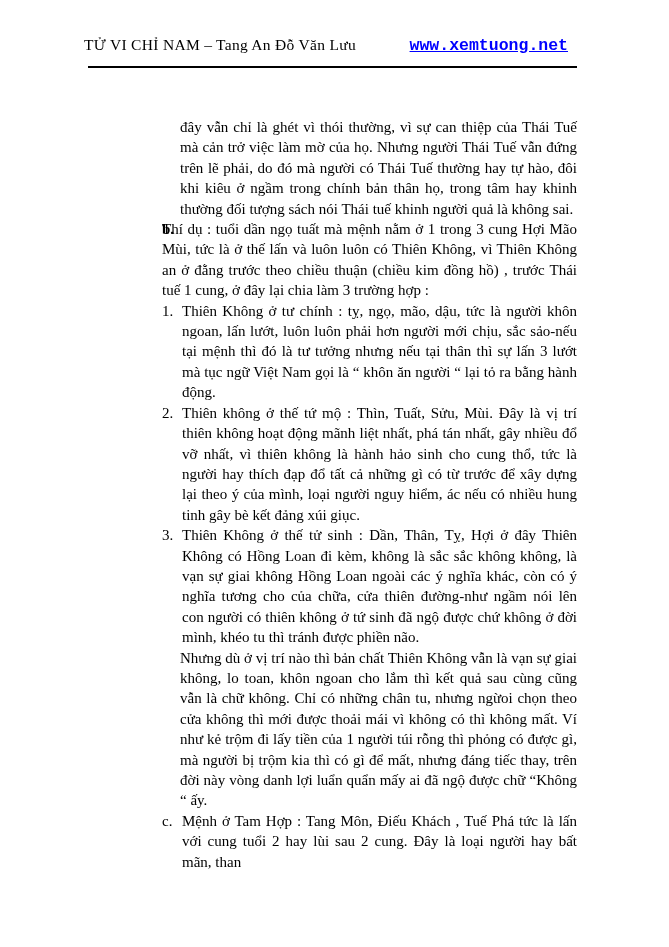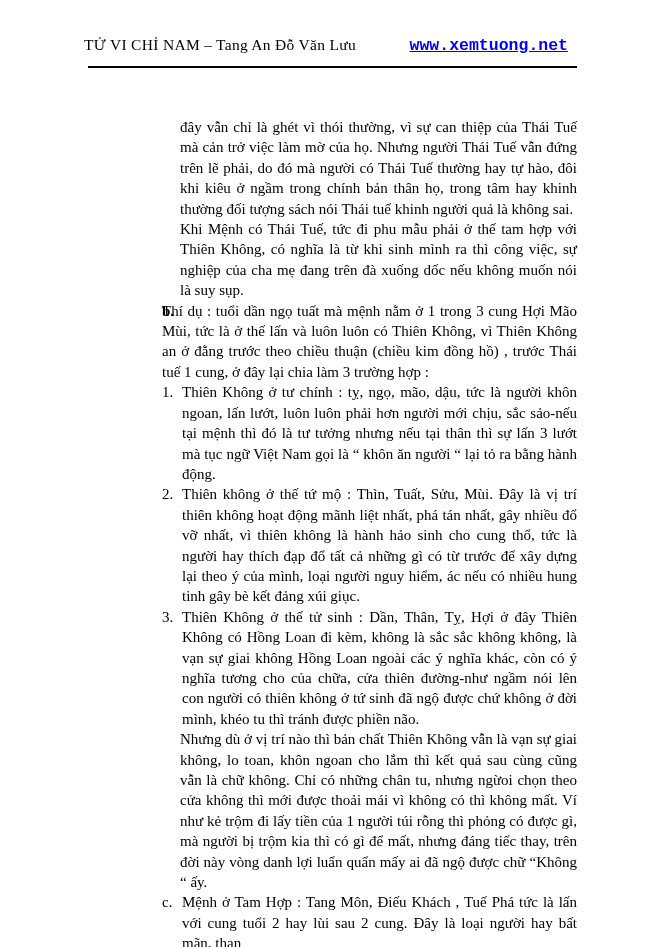--- a/index.html
+++ b/index.html
@@ -71,21 +71,20 @@
 <body>
 
 <div class="page">
   <div class="header">
     <span class="header-title">TỬ VI CHỈ NAM – Tang An Đỗ Văn Lưu</span>
     <span class="header-link">www.xemtuong.net</span>
   </div>
   <div class="rule"></div>
   <div class="content">
       <div class="block paragraph indent-inner"><span>đây vẫn chỉ là ghét vì thói thường, vì sự can thiệp của Thái Tuế mà cản trở việc làm mờ của họ. Nhưng người Thái Tuế vẫn đứng trên lẽ phải, do đó mà người có Thái Tuế thường hay tự hào, đôi khi kiêu ở ngầm trong chính bản thân họ, trong tâm hay khinh thường đối tượng sách nói Thái tuế khinh người quả là không sai.</span></div>
-      <div class="block paragraph indent-inner"><span>Khi Mệnh có Thái Tuế, tức đi phu mẫu phải ở thế tam hợp với Thiên Không, có nghĩa là từ khi sinh mình ra thì công việc, sự nghiệp của cha mẹ đang trên đà xuống dốc nếu không muốn nói là suy sụp.</span></div>
       <div class="block heading"><span class="marker">b.</span></div>
       <div class="block paragraph indent-outer"><span>Thí dụ : tuổi dần ngọ tuất mà mệnh nằm ở 1 trong 3 cung Hợi Mão Mùi, tức là ở thế lấn và luôn luôn có Thiên Không, vì Thiên Không an ở đằng trước theo chiều thuận (chiều kim đồng hồ) , trước Thái tuế 1 cung, ở đây lại chia làm 3 trường hợp :</span></div>
       <div class="block list-item"><span class="marker">1.</span><span>Thiên Không ở tư chính : tỵ, ngọ, mão, dậu, tức là người khôn ngoan, lấn lướt, luôn luôn phải hơn người mới chịu, sắc sảo-nếu tại mệnh thì đó là tư tưởng nhưng nếu tại thân thì sự lấn 3 lướt mà tục ngữ Việt Nam gọi là “ khôn  ăn người “ lại tỏ ra bằng hành động.</span></div>
       <div class="block list-item"><span class="marker">2.</span><span>Thiên không ở thế tứ mộ : Thìn, Tuất, Sửu, Mùi. Đây là vị trí thiên không hoạt động mãnh liệt nhất, phá tán nhất, gây nhiều đổ vỡ nhất, vì thiên không là hành hảo sinh cho cung thổ, tức là người hay thích đạp đổ tất cả những gì có từ trước để xây dựng lại theo ý của mình, loại người nguy hiểm, ác nếu có nhiều hung tinh  gây bè kết đảng xúi giục.</span></div>
       <div class="block list-item"><span class="marker">3.</span><span>Thiên Không ở thế tử sinh : Dần, Thân, Tỵ, Hợi ở đây Thiên Không có Hồng Loan đi kèm, không là sắc sắc không không, là vạn sự giai không Hồng Loan ngoài các ý nghĩa khác, còn có ý nghĩa tương cho của chữa, cửa thiên đường-như ngầm nói lên con người có thiên không ở tứ sinh đã ngộ được chứ không ở đời mình, khéo tu thì tránh được phiền não.</span></div>
       <div class="block paragraph indent-inner"><span>Nhưng dù ở vị trí nào thì bản chất Thiên Không  vẫn là vạn sự giai không, lo toan, khôn ngoan cho lắm thì kết quả sau cùng cũng vẫn là chữ không. Chỉ có những chân tu, nhưng ngừoi chọn theo cửa không thì mới được thoải mái vì không có thì không mất. Ví như kẻ trộm đi lấy tiền của 1 người túi rỗng thì phỏng có được gì, mà người bị trộm kia thì có gì để mất, nhưng đáng tiếc thay, trên đời này vòng danh lợi luẩn quẩn mấy ai đã ngộ được chữ “Không “ ấy.</span></div>
       <div class="block list-item"><span class="marker">c.</span><span>Mệnh ở Tam Hợp : Tang Môn, Điếu Khách , Tuế Phá tức là lấn với cung tuổi 2 hay lùi sau 2 cung. Đây là loại người hay bất mãn, than</span></div>
     </div>
 </div>
 

